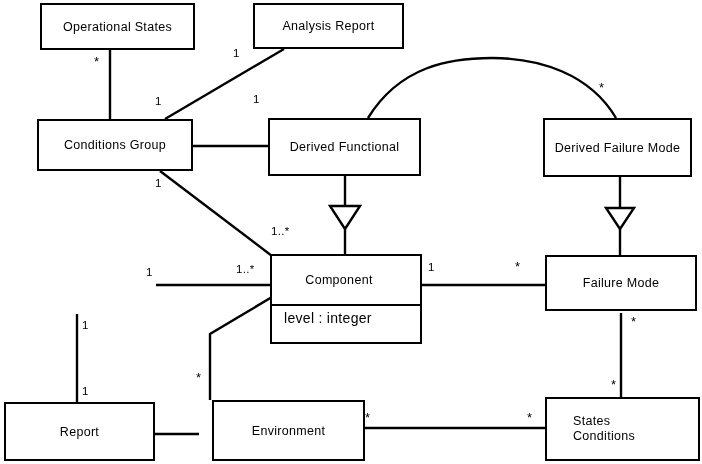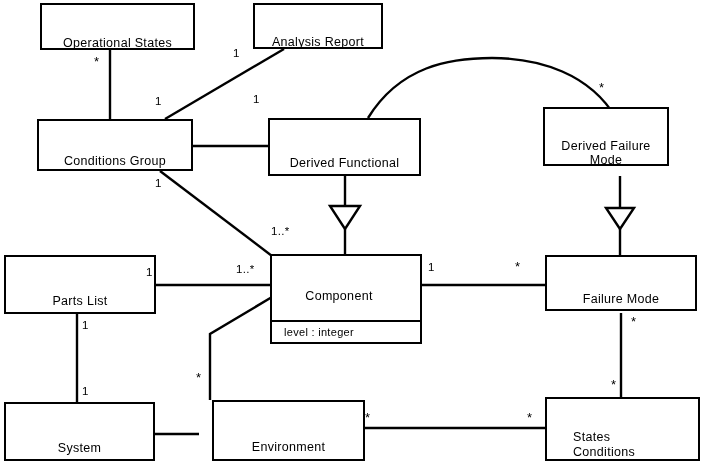--- a/index.html
+++ b/index.html
@@ -33,31 +33,30 @@
     display: flex;
     align-items: center;
     justify-content: center;
     font-size: 12.5px;
     color: #000000;
     letter-spacing: 0.3px;
     white-space: pre-line;
     text-align: center;
     box-sizing: border-box;
     height: 100%;
-    margin-top: 16px;
   }
   .uml-name.align-left {
     justify-content: flex-start;
     text-align: left;
     padding-left: 26px;
     line-height: 15px;
   }
   .uml-attrs {
     border-top: 2px solid #000000;
-    font-size: 11px;
+    font-size: 14px;
     color: #000000;
     padding: 4px 0 4px 12px;
     letter-spacing: 0.3px;
     box-sizing: border-box;
   }
   .uml-class.has-attrs .uml-name {
     height: auto;
     padding: 17px 14px 17px 0;
   }
   .mult {
@@ -111,51 +110,48 @@
 
     <line x1="352" y1="428" x2="545" y2="428" stroke="#000000" stroke-width="2.4"></line>
 
     <line x1="621" y1="313" x2="621" y2="397" stroke="#000000" stroke-width="2.4"></line>
   </svg>
 
   <div class="uml-class" style="left:40px; top:3px; width:155px; height:47px;">
     <div class="uml-name">Operational States</div>
   </div>
 
-  <div class="uml-class" style="left:253px; top:3px; width:130px; height:46px;">
+  <div class="uml-class" style="left:253px; top:3px; width:151px; height:46px;">
     <div class="uml-name">Analysis Report</div>
   </div>
 
   <div class="uml-class" style="left:37px; top:119px; width:156px; height:52px;">
     <div class="uml-name">Conditions Group</div>
   </div>
 
   <div class="uml-class" style="left:268px; top:118px; width:153px; height:58px;">
     <div class="uml-name">Derived Functional</div>
   </div>
 
-  <div class="uml-class" style="left:543px; top:107px; width:126px; height:59px;">
+  <div class="uml-class" style="left:543px; top:118px; width:149px; height:59px;">
     <div class="uml-name">Derived Failure Mode</div>
   </div>
 
-  <div class="uml-class" style="left:4px; top:255px; width:152px; height:59px;">
-    <div class="uml-name">Parts List</div>
-  </div>
 
   <div class="uml-class has-attrs" style="left:270px; top:254px; width:152px; height:90px;">
     <div class="uml-name">Component</div>
     <div class="uml-attrs">level : integer</div>
   </div>
 
   <div class="uml-class" style="left:545px; top:255px; width:152px; height:56px;">
     <div class="uml-name">Failure Mode</div>
   </div>
 
   <div class="uml-class" style="left:4px; top:402px; width:151px; height:59px;">
-    <div class="uml-name">System</div>
+    <div class="uml-name">Report</div>
   </div>
 
   <div class="uml-class" style="left:212px; top:400px; width:153px; height:61px;">
     <div class="uml-name">Environment</div>
   </div>
 
   <div class="uml-class" style="left:545px; top:397px; width:155px; height:64px;">
     <div class="uml-name align-left">States
 Conditions</div>
   </div>

